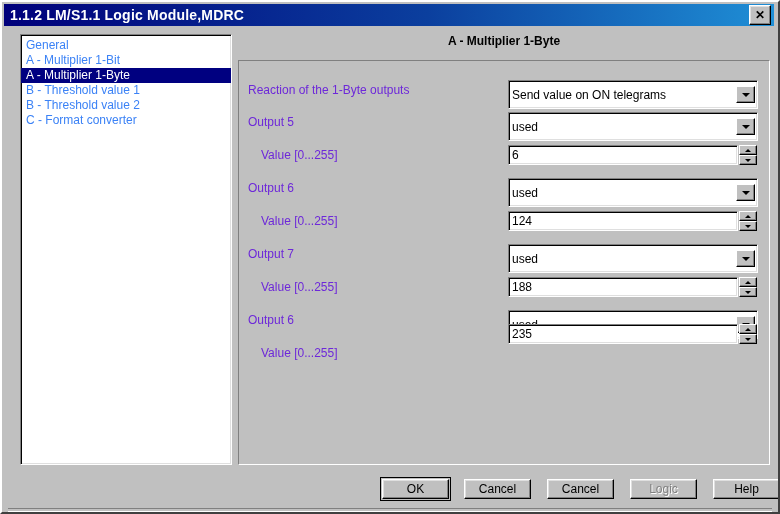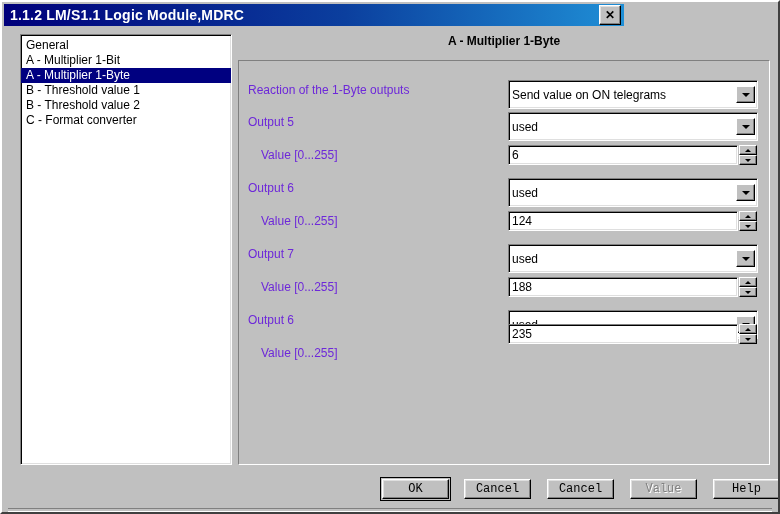--- a/index.html
+++ b/index.html
@@ -23,21 +23,21 @@
     border-right: 2px solid #404040;
     border-bottom: 2px solid #404040;
     overflow: hidden;
   }
 
   
   #titlebar {
     position: absolute;
     left: 2px;
     top: 2px;
-    width: 620px;
+    width: 770px;
     height: 22px;
     background: linear-gradient(to right, #00007b 0%, #0b3f9e 55%, #1f8fd6 100%);
     display: flex;
     align-items: center;
   }
   #title-text {
     color: #ffffff;
     font-size: 14px;
     font-weight: bold;
     letter-spacing: 0.2px;
@@ -82,21 +82,21 @@
     border-right: 1px solid #ffffff;
     border-bottom: 1px solid #ffffff;
     box-shadow: inset 1px 1px 0 #000000, inset -1px -1px 0 #dfdfdf;
     padding: 3px 0 0 0;
     overflow: hidden;
   }
   .list-item {
     height: 15px;
     line-height: 15px;
     font-size: 12px;
-    color: #000000;
+    color: #3b82f6;
     padding-left: 5px;
     white-space: nowrap;
     cursor: default;
   }
   .list-item.selected {
     background: #000080;
     color: #ffffff;
   }
 
   
@@ -268,21 +268,21 @@
     border-left: 1px solid #ffffff;
     border-right: 1px solid #000000;
     border-bottom: 1px solid #000000;
     box-shadow: inset -1px -1px 0 #808080, inset 1px 1px 0 #dfdfdf;
     font-size: 12px;
     color: #000000;
     display: flex;
     align-items: center;
     justify-content: center;
     cursor: default;
-    font-family: Liberation Mono, monospace;
+    font-family: Liberation Sans, sans-serif;
   }
   .btn.disabled {
     color: #808080;
     text-shadow: 1px 1px 0 #ffffff;
   }
   #bottom-separator {
     position: absolute;
     left: 6px;
     top: 506px;
     width: 764px;
@@ -406,21 +406,21 @@
       <div class="btn-outer default-focus">
         <div class="btn">OK</div>
       </div>
       <div class="btn-outer">
         <div class="btn">Cancel</div>
       </div>
       <div class="btn-outer">
         <div class="btn">Cancel</div>
       </div>
       <div class="btn-outer">
-        <div class="btn disabled">Value</div>
+        <div class="btn disabled">Logic</div>
       </div>
       <div class="btn-outer">
         <div class="btn">Help</div>
       </div>
     </div>
 
   <div id="bottom-separator"></div>
 
 </div>
 

